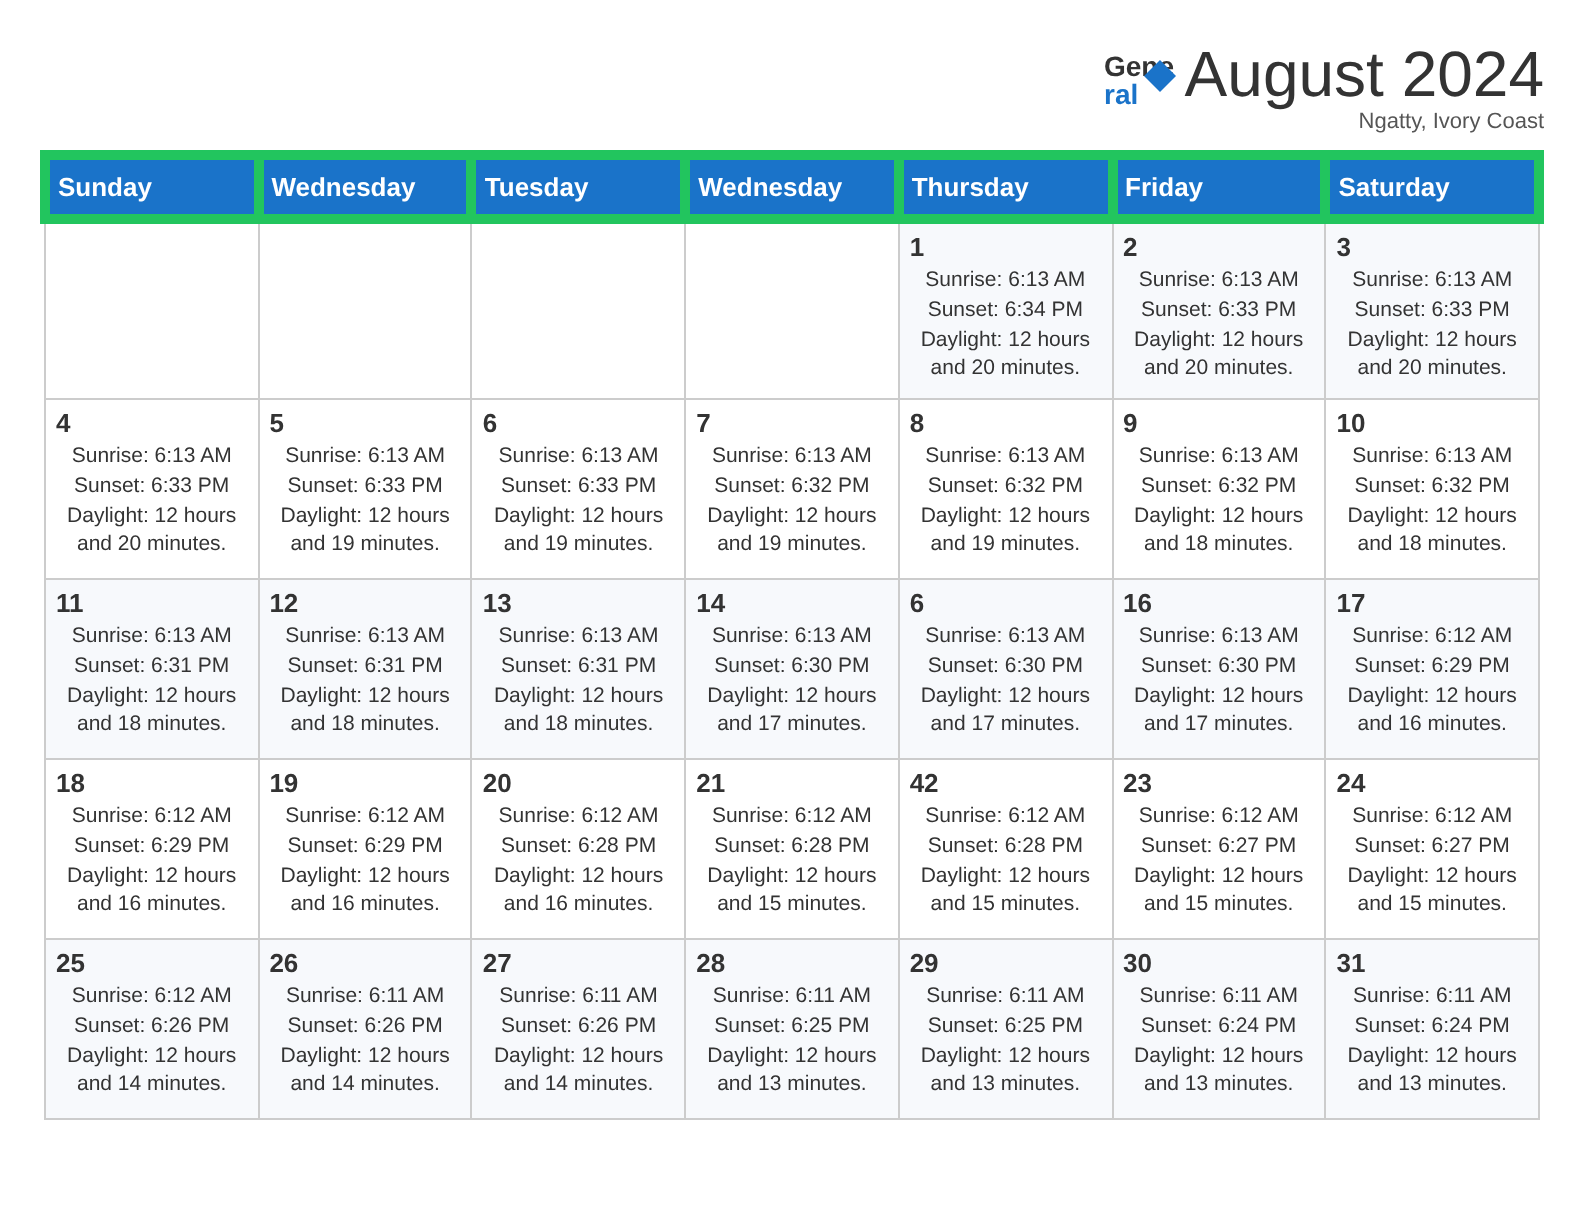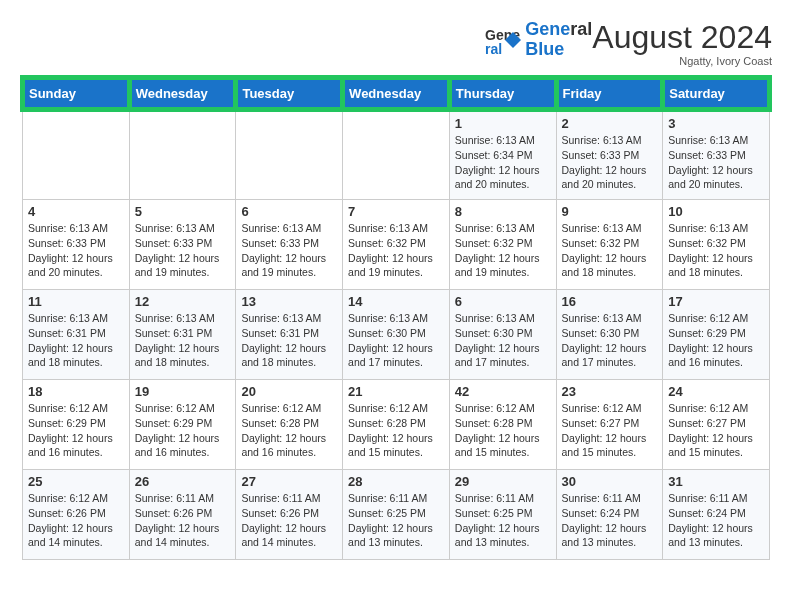--- a/index.html
+++ b/index.html
@@ -76,40 +76,36 @@
     .day-num {
       font-size: 13px;
       font-weight: bold;
       color: #333;
       margin-bottom: 2px;
     }
     .day-detail {
       font-size: 10.5px;
       color: #333;
       line-height: 1.4;
+      text-align: center;
     }
     .empty-cell {
       background: #fff !important;
     }
   </style>
 </head>
 <body>
 
 <div class="header">
   <div class="logo">
     <svg class="logo-icon" viewBox="0 0 36 36">
       <text x="0" y="18" font-size="14" font-weight="bold" fill="#333">Gene</text>
       <text x="0" y="32" font-size="14" font-weight="bold" fill="#1a73c9">ral</text>
       <polygon points="28,10 36,18 28,26 20,18" fill="#1a73c9"></polygon>
     </svg>
-    <div>
-      <div class="logo-text">
-        <span>Gene</span>ral<br><span>Blue</span>
-      </div>
-    </div>
   </div>
   <div class="title-block">
     <div class="month-title">August 2024</div>
     <div class="subtitle">Ngatty, Ivory Coast</div>
   </div>
 </div>
 
 <table>
   <thead>
     <tr>

